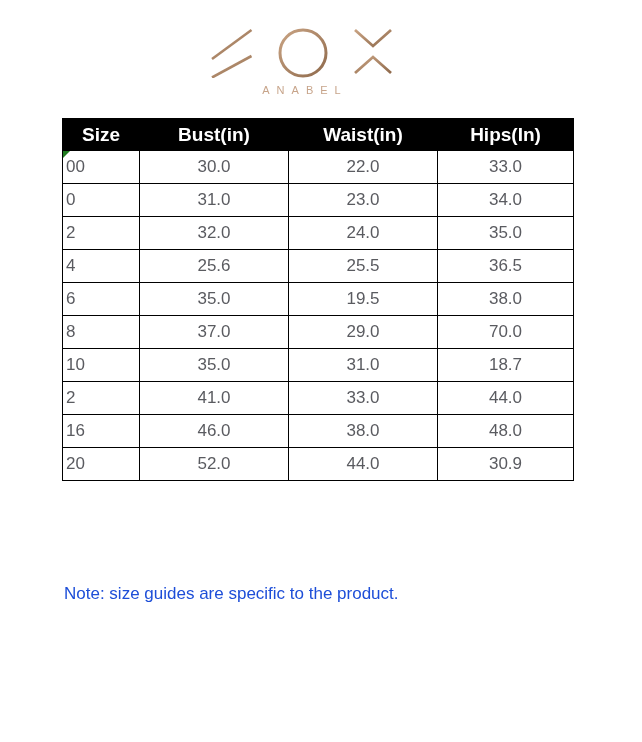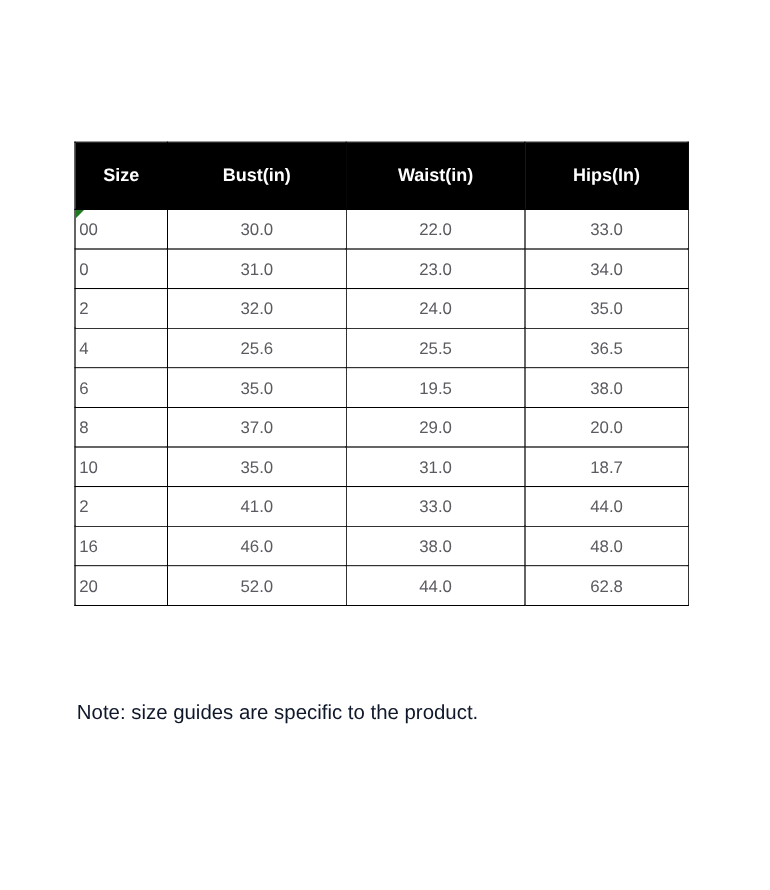--- a/index.html
+++ b/index.html
@@ -42,30 +42,30 @@
     left: 62px;
     top: 118px;
     width: 511px;
     border-collapse: collapse;
     table-layout: fixed;
   }
   table.size-table th {
     background: var(--header-bg, #000);
     color: var(--header-text, #fff);
     font-weight: 700;
-    font-size: 15px;
+    font-size: 19px;
     height: 31px;
     border: 1px solid var(--header-bg, #000);
-    padding: 12px;
+    padding: 0;
     text-align: center;
   }
   table.size-table td {
     border: 1px solid var(--border-color, #000);
     height: 32px;
-    font-size: 14px;
+    font-size: 17px;
     color: var(--body-text, #5a5b60);
     text-align: center;
     padding: 0;
     position: relative;
     background: #ffffff;
   }
   table.size-table td.col-size {
     text-align: left;
     padding-left: 3px;
   }
@@ -78,28 +78,54 @@
     border-top: 7px solid var(--marker-color, #1f7a1f);
     border-right: 7px solid transparent;
   }
 
   
   .note {
     position: absolute;
     left: 64px;
     top: 584px;
     font-size: 17px;
-    color: #0f172a;
+    color: #1d4ed8;
   }
 </style>
 </head>
 <body>
 
 <div class="page">
 
+  <div class="logo">
+    <svg width="183" height="50" viewBox="0 0 183 50">
+      <defs>
+        <linearGradient id="bronze" x1="0" y1="0" x2="1" y2="1">
+          <stop class="stop-light" offset="0"></stop>
+          <stop class="stop-dark" offset="1"></stop>
+        </linearGradient>
+      </defs>
+
+      <g stroke="url(#bronze)" stroke-width="2.6" fill="none" stroke-linecap="butt">
+        <line x1="41.5" y1="2" x2="41.5" y2="28"></line>
+        <line x1="41.5" y1="2" x2="2" y2="31"></line>
+        <line x1="41.5" y1="28" x2="2" y2="49.5"></line>
+      </g>
+
+      <g stroke="url(#bronze)" stroke-width="3" fill="none">
+        <circle cx="93" cy="25" r="23"></circle>
+      </g>
+
+      <g stroke="url(#bronze)" stroke-width="2.8" fill="none" stroke-linejoin="miter">
+        <polyline points="145,2 163,18 181,2"></polyline>
+        <polyline points="145,45 163,29 181,45"></polyline>
+      </g>
+    </svg>
+    <div class="logo-sub">ANABEL</div>
+  </div>
 
   <table class="size-table">
     <colgroup>
       <col style="width:77px">
       <col style="width:149px">
       <col style="width:149px">
       <col style="width:136px">
     </colgroup>
     <thead>
       <tr id="head-row">
@@ -137,21 +163,21 @@
         <tr>
           <td class="col-size">6</td>
           <td>35.0</td>
           <td>19.5</td>
           <td>38.0</td>
         </tr>
         <tr>
           <td class="col-size">8</td>
           <td>37.0</td>
           <td>29.0</td>
-          <td>20.0</td>
+          <td>70.0</td>
         </tr>
         <tr>
           <td class="col-size">10</td>
           <td>35.0</td>
           <td>31.0</td>
           <td>18.7</td>
         </tr>
         <tr>
           <td class="col-size">2</td>
           <td>41.0</td>
@@ -161,20 +187,20 @@
         <tr>
           <td class="col-size">16</td>
           <td>46.0</td>
           <td>38.0</td>
           <td>48.0</td>
         </tr>
         <tr>
           <td class="col-size">20</td>
           <td>52.0</td>
           <td>44.0</td>
-          <td>62.8</td>
+          <td>30.9</td>
         </tr>
       </tbody>
   </table>
 
   <div class="note">Note: size guides are specific to the product.</div>
 
 </div>
 
 </body></html>

